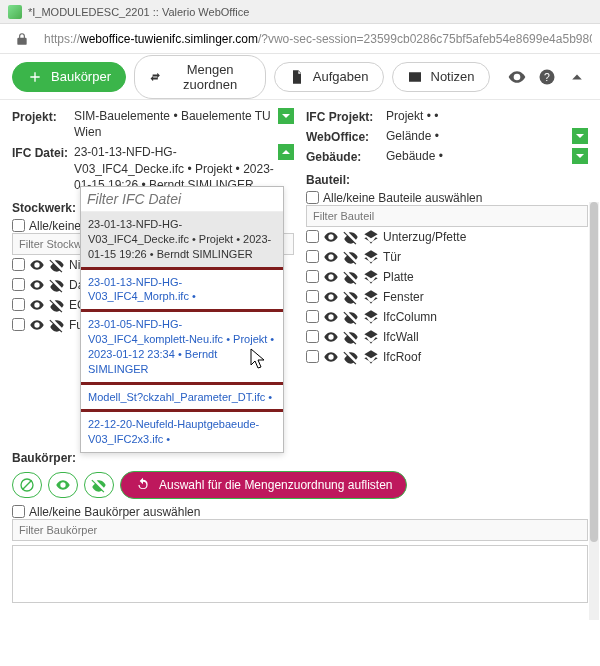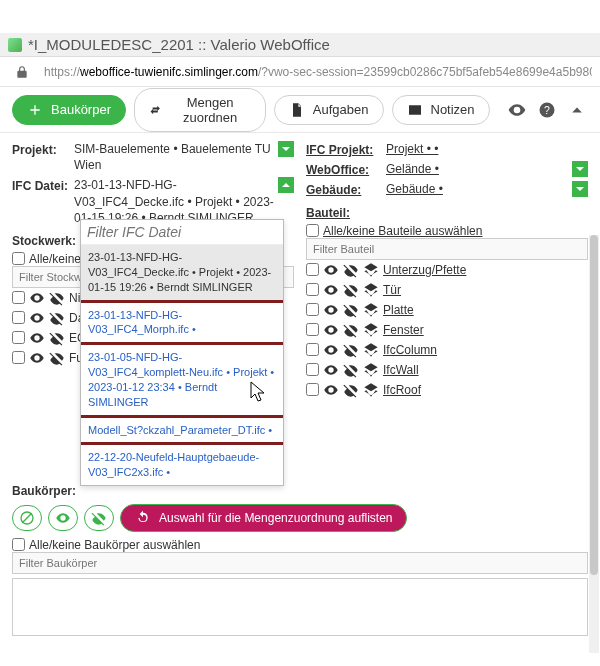--- a/index.html
+++ b/index.html
@@ -1,30 +1,30 @@
 <!DOCTYPE html>
 <html><head>
 <meta charset="utf-8">
 <style>
 * { box-sizing: border-box; margin: 0; padding: 0; font-family: Arial, sans-serif; }
 body { width: 600px; height: 666px; background: #fff; font-size: 12px; color: #333; overflow: hidden; }
-.titlebar { height: 24px; background: #f0f0f0; display: flex; align-items: center; padding: 0 8px; gap: 6px; border-bottom: 1px solid #ddd; font-size: 15px; color: #555; margin-top: 33px; }
+.titlebar { height: 24px; background: #f0f0f0; display: flex; align-items: center; padding: 0 8px; gap: 6px; border-bottom: 1px solid #ddd; font-size: 11px; color: #555; }
 .titlebar .favicon { width: 14px; height: 14px; border-radius: 2px; background: linear-gradient(135deg,#7de08f,#4caf50); display: inline-block; }
 .urlbar { height: 30px; background: #fff; display: flex; align-items: center; padding: 0 8px; gap: 8px; border-bottom: 1px solid #e5e5e5; }
 .urlbar .lock { width: 14px; height: 14px; color: #666; }
 .urlbar .host { color: #000; margin-top: 20px; }
 .toolbar { height: 46px; display: flex; align-items: center; padding: 0 12px; gap: 8px; border-bottom: 1px solid #e8e8e8; }
 .btn { display: inline-flex; align-items: center; gap: 8px; border: 1px solid #d0d0d0; background: #fff; border-radius: 18px; padding: 6px 14px; font-size: 13px; cursor: pointer; color: #333; }
 .btn.primary { background: #3bb54a; color: #fff; border-color: #3bb54a; }
 .btn svg, .btn .glyph { width: 16px; height: 16px; }
 .spacer { flex: 1; }
 .iconbtn { width: 28px; height: 28px; display: inline-flex; align-items: center; justify-content: center; cursor: pointer; color: #555; }
 .content { display: flex; padding: 8px 12px 0 12px; gap: 0; }
 .left { width: 282px; position: relative; }
-.right { flex: 1; padding-left: 12px; text-decoration: underline; }
+.right { flex: 1; padding-left: 12px; }
 .row { display: flex; align-items: flex-start; margin-bottom: 4px; }
 .row .lbl { width: 62px; font-weight: bold; padding-top: 2px; }
 .row .val { flex: 1; position: relative; padding-right: 18px; line-height: 1.35; }
 .dd { position: absolute; right: 0; top: 0; width: 16px; height: 16px; background: #3bb54a; display: flex; align-items: center; justify-content: center; cursor: pointer; }
 .dd.open { background: #3bb54a; }
 .dd svg { width: 10px; height: 10px; fill: #fff; }
 .section-label { font-weight: bold; margin: 8px 0 4px; }
 .chk { display: flex; align-items: center; gap: 4px; }
 .chk input { width: 13px; height: 13px; }
 .filter-input { width: 100%; border: 1px solid #ccc; background: #f9f9f9; padding: 4px 6px; font-size: 11px; color: #999; outline: none; }

